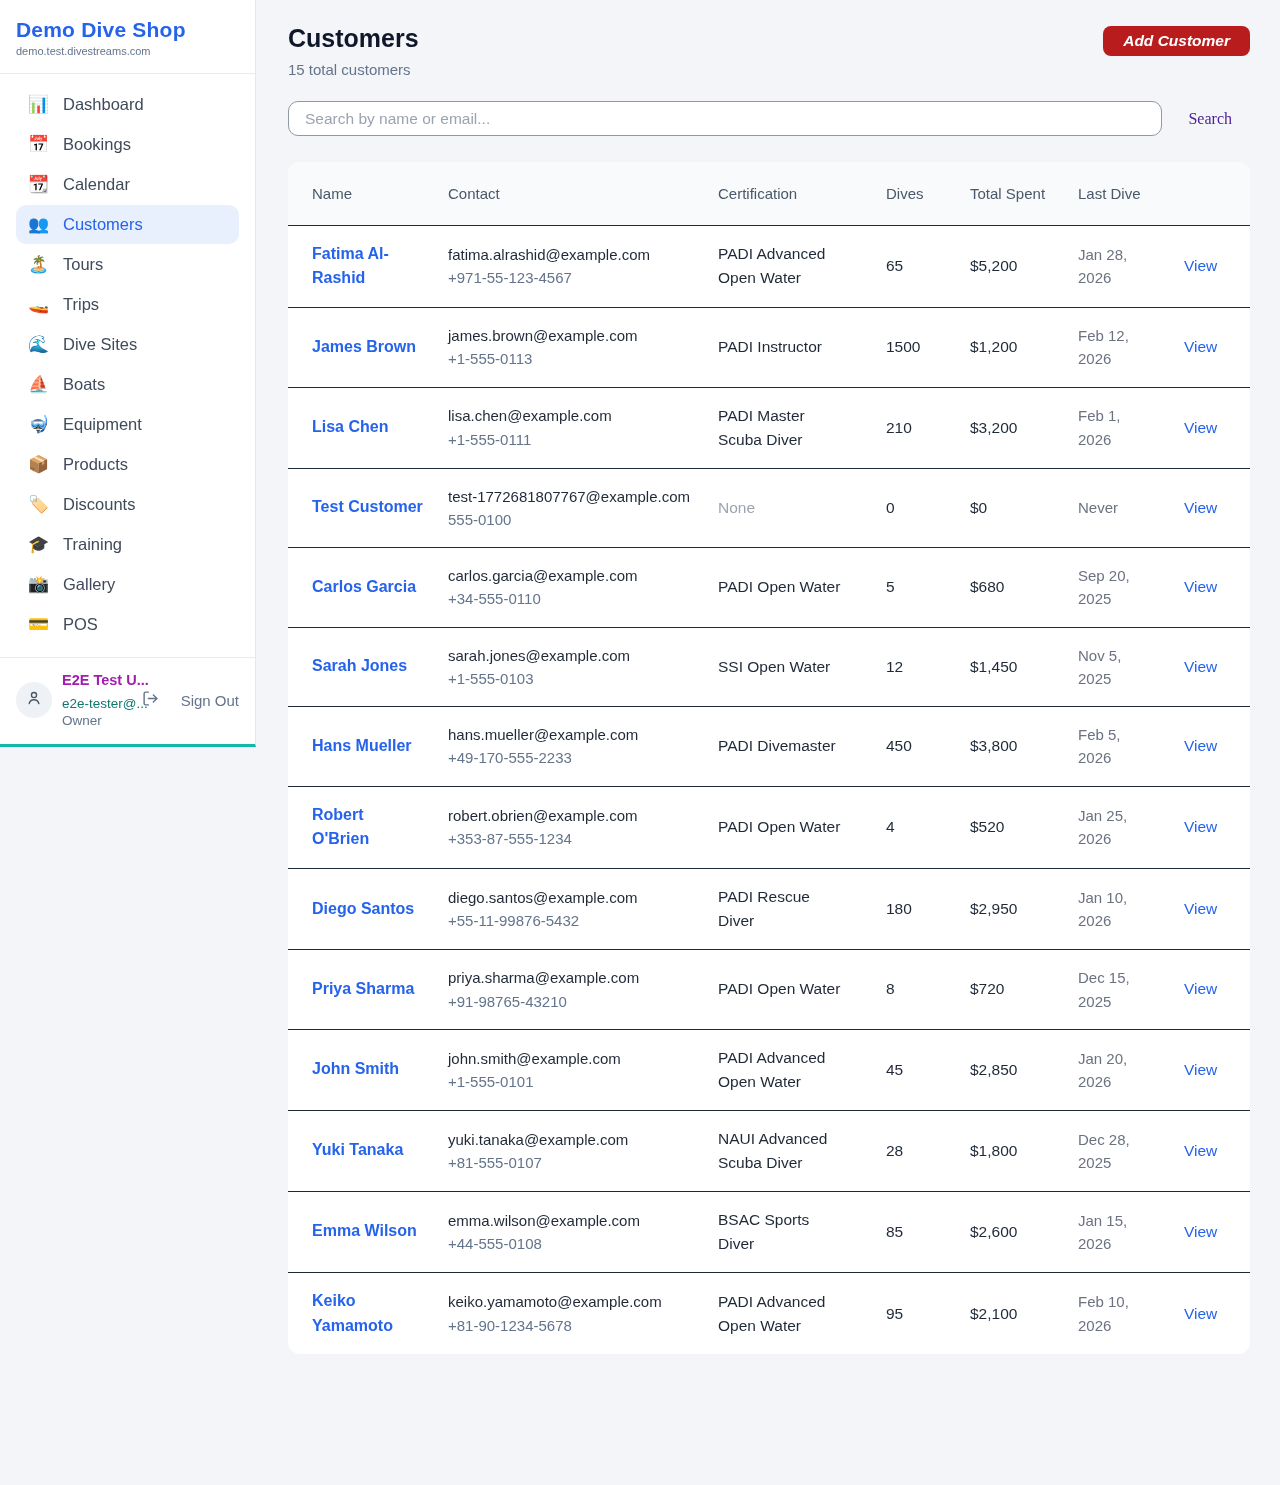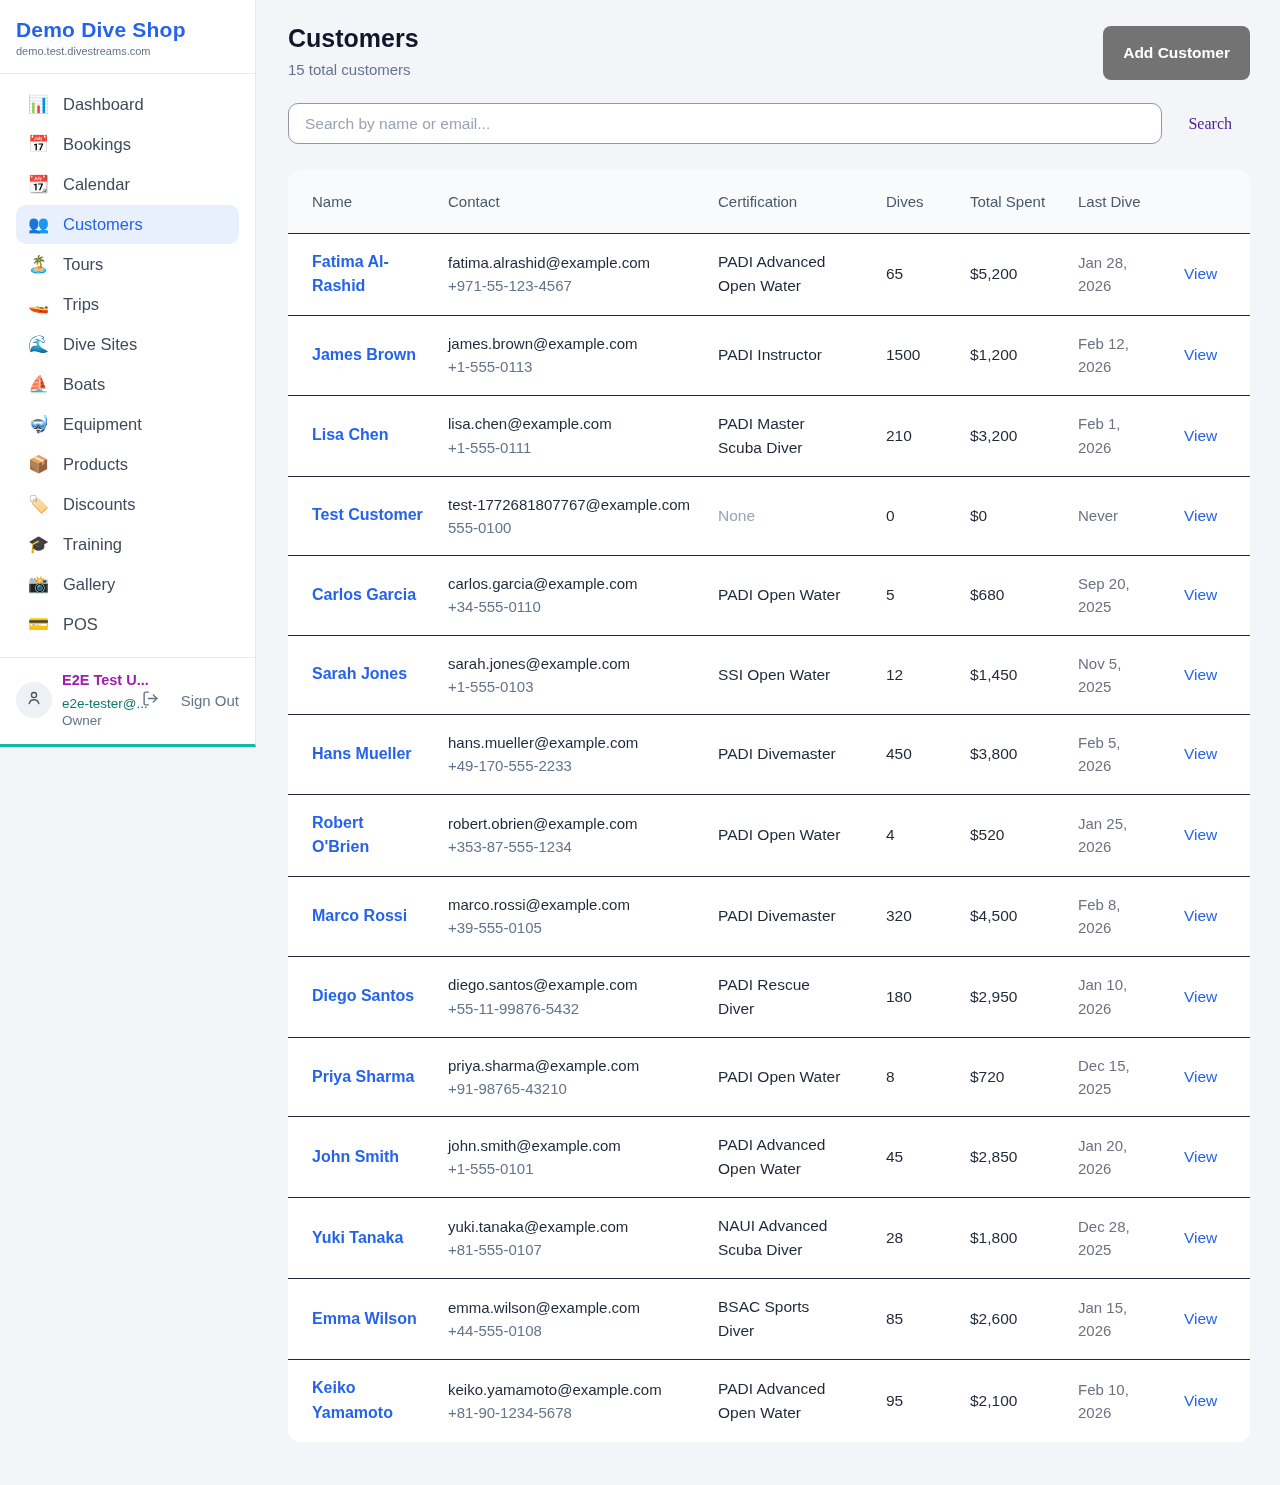--- a/index.html
+++ b/index.html
@@ -49,27 +49,27 @@
     display:flex; align-items:center; gap:22px;
     color:#64748b; font-size:15px; cursor:pointer; white-space:nowrap;
   }
 
   
   .main { flex:1; padding:24px 30px 24px 32px; }
   .main-header { display:flex; align-items:flex-start; justify-content:space-between; }
   .page-title { font-size:25px; font-weight:800; color:#0f172a; }
   .page-subtitle { font-size:15px; color:#64748b; margin-top:8px; }
   .btn-primary {
-    background:#737373; color:#fff; border:none; border-radius:8px;
+    background:#b91c1c; color:#fff; border:none; border-radius:8px;
     font-family:inherit; font-size:15.5px; font-weight:600;
-    padding:18px 20px; cursor:pointer; margin-top:2px;
+    padding:6px 20px; cursor:pointer; margin-top:2px;font-style:italic;
   }
   .search-row { display:flex; align-items:center; margin-top:23px; }
   .search-input {
-    flex:1; height:41px; background:#fff;
+    flex:1; height:35px; background:#fff;
     border:1px solid #8f98a3; border-radius:10px;
     padding:4px 16px; font-family:inherit; font-size:15.5px; color:#0f172a;
   }
   .search-input::placeholder { color:#9aa3b0; }
   .search-btn {
     background:transparent; border:none; cursor:pointer;
     font-family:Liberation Serif, serif; font-size:16px; color:#4c1d95;
     padding:0 18px 0 26px;
   }
 
@@ -346,32 +346,20 @@
       <div class="email">robert.obrien@example.com</div>
       <div class="phone">+353-87-555-1234</div>
     </td>
     <td class="cert">PADI Open Water</td>
     <td class="dives">4</td>
     <td class="spent">$520</td>
     <td class="lastdive">Jan 25, 2026</td>
     <td><a class="view-link">View</a></td>
   </tr>
 
-  <tr>
-    <td><a class="name-link">Marco Rossi</a></td>
-    <td>
-      <div class="email">marco.rossi@example.com</div>
-      <div class="phone">+39-555-0105</div>
-    </td>
-    <td class="cert">PADI Divemaster</td>
-    <td class="dives">320</td>
-    <td class="spent">$4,500</td>
-    <td class="lastdive">Feb 8, 2026</td>
-    <td><a class="view-link">View</a></td>
-  </tr>
 
   <tr>
     <td><a class="name-link">Diego Santos</a></td>
     <td>
       <div class="email">diego.santos@example.com</div>
       <div class="phone">+55-11-99876-5432</div>
     </td>
     <td class="cert">PADI Rescue Diver</td>
     <td class="dives">180</td>
     <td class="spent">$2,950</td>

